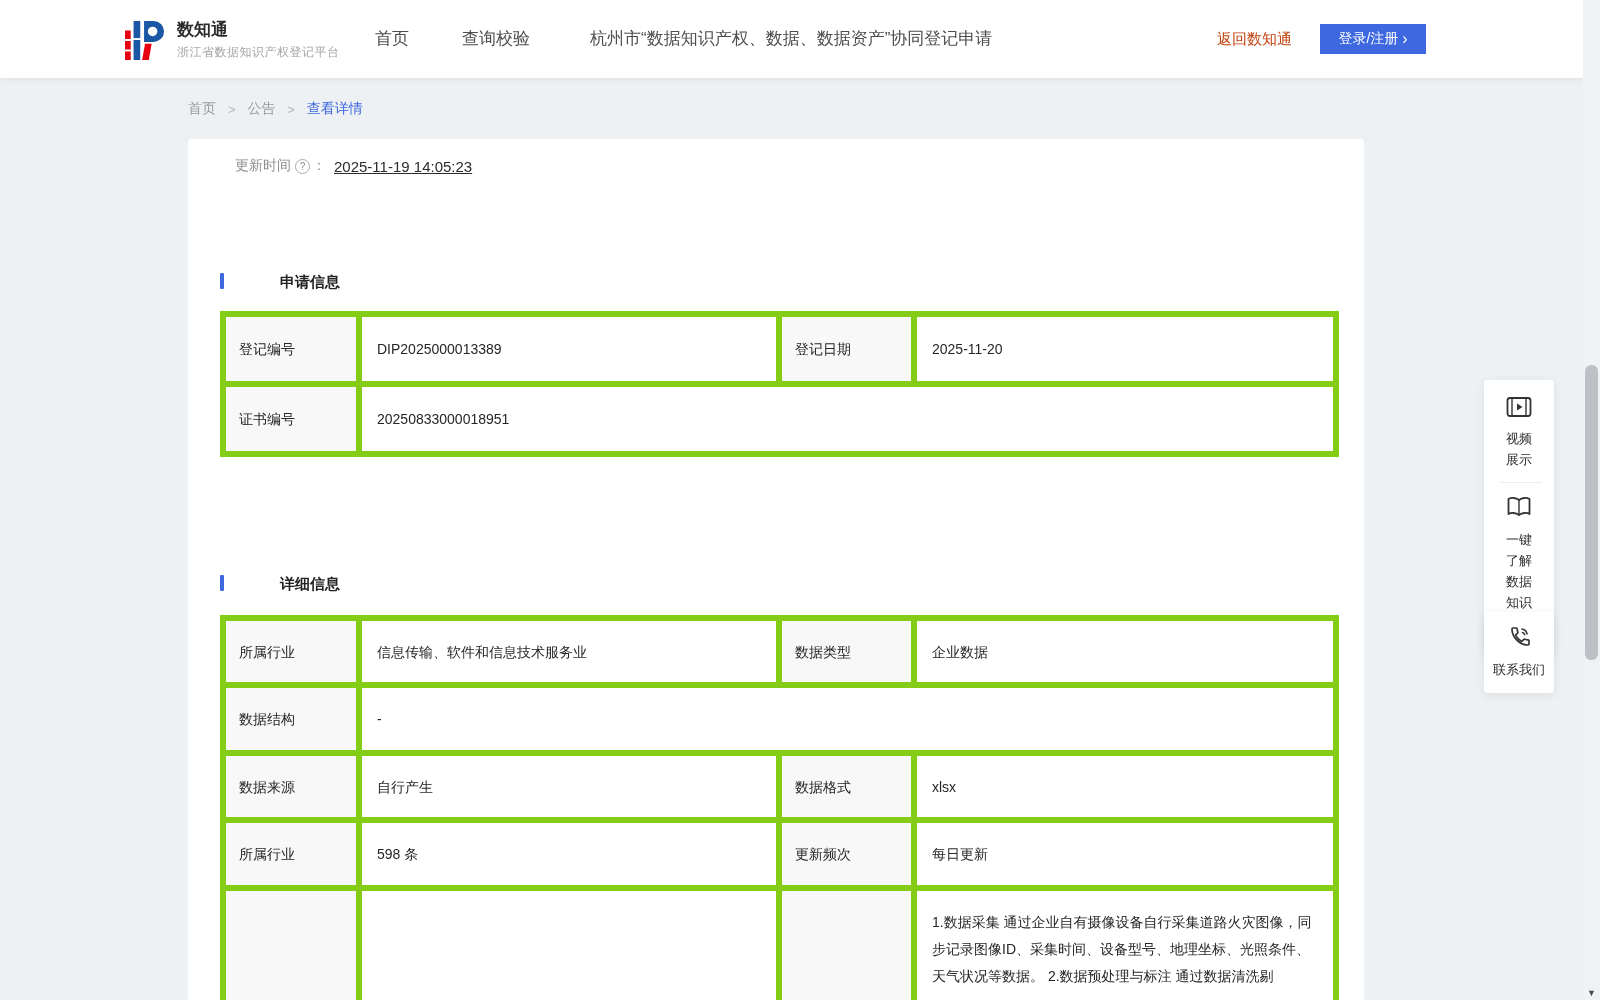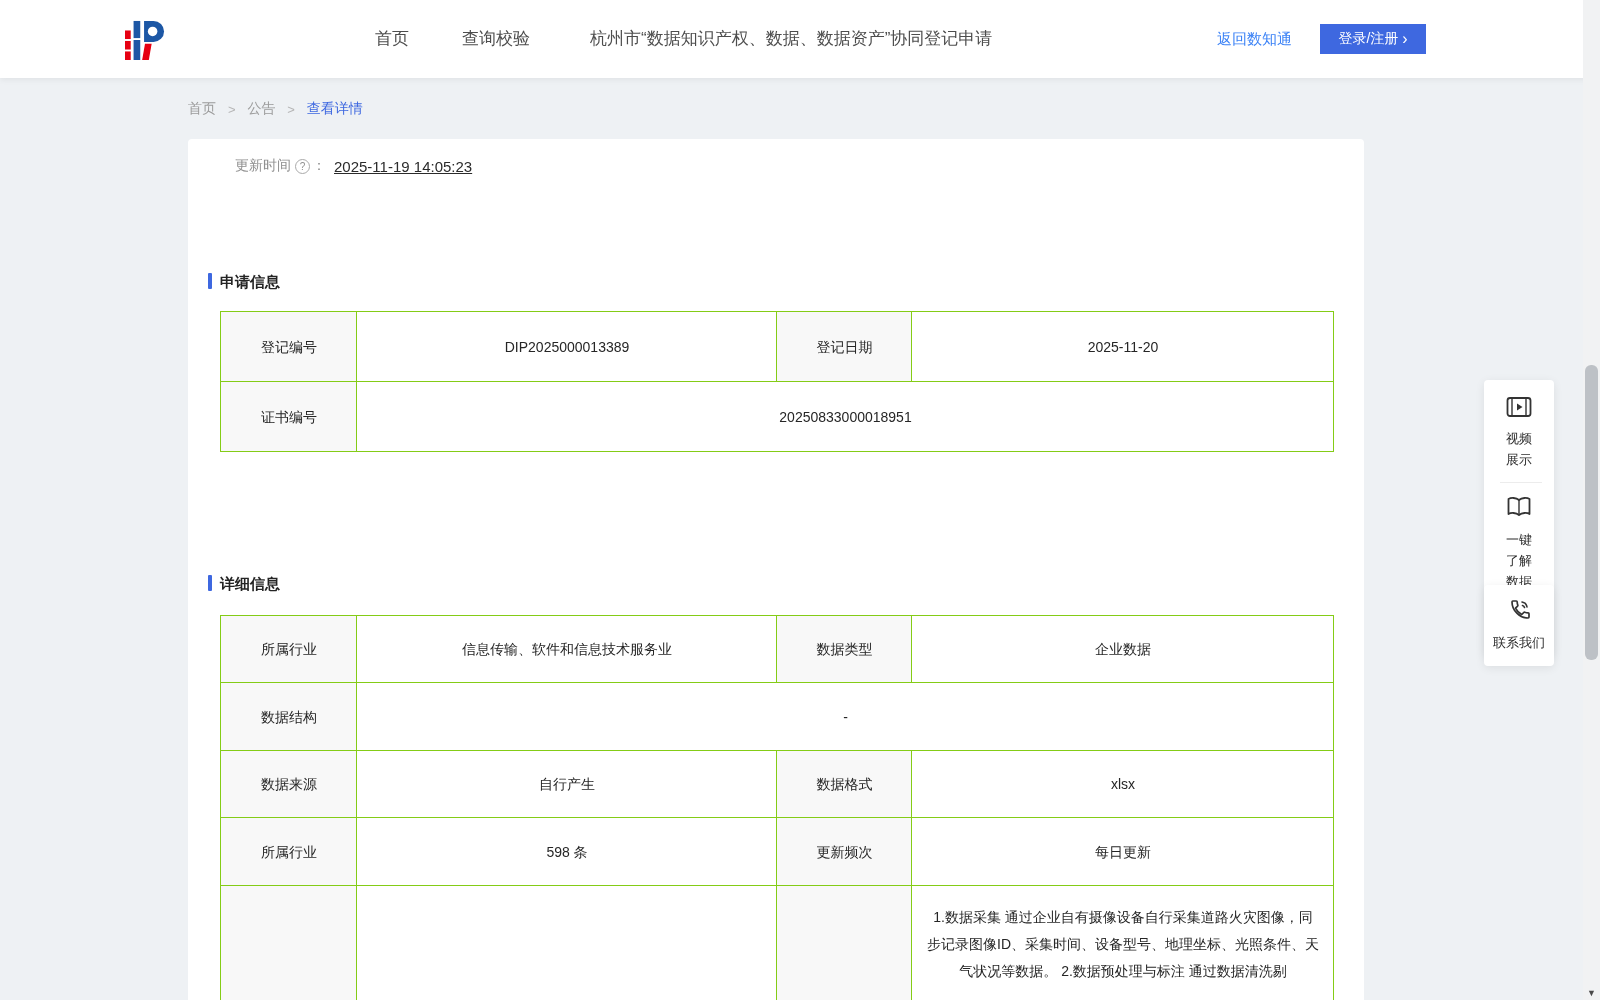--- a/index.html
+++ b/index.html
@@ -8,21 +8,21 @@
 
   
   .topbar { position:absolute; left:0; top:0; width:1600px; height:78px; background:#fff;
             box-shadow:0 2px 6px rgba(0,0,0,.06); z-index:10; }
   .logo-wrap { position:absolute; left:125px; top:19px; display:flex; align-items:center; }
   .logo-text { margin-left:12px; }
   .logo-title { font-size:17px; font-weight:bold; color:#2b2b2b; line-height:20px; }
   .logo-sub { font-size:12px; color:#a6a6a6; margin-top:4px; letter-spacing:.5px; }
   .nav-item { position:absolute; top:0; line-height:78px; font-size:17px; color:#4d4d4d; cursor:pointer; white-space:nowrap; }
   .nav-1 { left:375px; } .nav-2 { left:462px; } .nav-3 { left:590px; }
-  .back-link { position:absolute; left:1217px; top:0; line-height:78px; font-size:15px; color:#3b82f6; cursor:pointer; }
+  .back-link { position:absolute; left:1217px; top:0; line-height:78px; font-size:15px; color:#c2410c; cursor:pointer; }
   .login-btn { position:absolute; left:1320px; top:24px; width:106px; height:30px; background:#3e68e0;
                border:none; border-radius:0; color:#fff; font-size:14px; display:flex;
                align-items:center; justify-content:center; gap:4px; cursor:pointer; }
   .login-chevron { font-size:16px; line-height:14px; }
 
   
   .breadcrumb { position:absolute; left:188px; top:100px; font-size:14px; color:#9b9b9b; z-index:2; }
   .breadcrumb span { vertical-align:middle; }
   .crumb { cursor:pointer; }
   .crumb-sep { margin:0 8px; color:#b5b5b5; font-size:13px; }
@@ -37,38 +37,38 @@
                border:1px solid #aaa; border-radius:50%; font-size:10px; color:#8f8f8f; margin:0 2px 0 4px; }
   .meta-time { color:#2b2b2b; font-size:15px; margin-left:8px;text-decoration:underline; }
 
   .banner { position:absolute; left:32px; top:57px; width:1113px; height:51px; background:#eef7e7;
             border-radius:3px; display:flex; align-items:center; }
   .banner-check { margin-left:30px; display:flex; }
   .banner-status { color:#52c41a; font-size:15px; margin-left:17px; }
   .banner-valid { margin-left:auto; padding-right:28px; font-size:14px; color:#3d3d3d; }
   .banner-valid .dates { font-family:"Liberation Serif","DejaVu Serif",serif; font-size:15px; }
 
-  .sec-title { position:absolute; left:20px; display:flex; align-items:flex-start; }
+  .sec-title { position:absolute; left:32px; display:flex; align-items:flex-start;gap:48px; }
   .sec-bar { width:4px; height:16px; background:#3e68e0; border-radius:1px; margin-right:8px; }
   .sec-text { font-size:15px; font-weight:600; color:#242424; }
   .sec-1 { top:134px; } .sec-2 { top:436px; }
 
   table.info-table { position:absolute; left:32px; width:1113px; border-collapse:collapse; table-layout:fixed; font-size:14px; }
   .t-1 { top:172px; } .t-2 { top:476px; }
-  .info-table td { border:1px solid #84cc16; vertical-align:middle; line-height:22px;text-align:center; }
+  .info-table td { border:6px solid #84cc16; vertical-align:middle; line-height:22px; }
   td.lab { background:#f8f8f8; color:#262626; padding:8px 12px 8px 13px; }
   td.val { background:#fff; color:#262626; padding:8px 14px 8px 15px; }
   tr.row-tall td { vertical-align:top; padding-top:18px; }
   td.longtext { line-height:27px; }
 
   
   .float-card { position:absolute; width:70px; background:#fff; border-radius:4px;
                 box-shadow:0 2px 10px rgba(0,0,0,.08); text-align:center; z-index:5; }
   .float-1 { left:1484px; top:380px; padding:16px 16px 6px; }
-  .float-2 { left:1484px; top:585px; padding:13px 4px 13px; }
+  .float-2 { left:1484px; top:612px; padding:13px 4px 13px; }
   .float-label { font-size:13px; color:#2b2b2b; line-height:21px; margin-top:6px; }
   .float-divider { width:42px; border-top:1px solid #ececec; margin:12px auto; }
   .float-chevron { font-size:10px; color:#4a4a4a; margin-top:3px; line-height:12px; }
   .float-icon { display:inline-flex; }
 
   
   .scroll-track { position:absolute; left:1583px; top:0; width:17px; height:1000px; background:#f1f2f3; z-index:50; }
   .scroll-thumb { position:absolute; left:2px; top:365px; width:13px; height:295px; background:#bdc1c6; border-radius:6px; }
   .scroll-down { position:absolute; left:0; bottom:2px; width:17px; text-align:center; font-size:9px; color:#4a4a4a; }
 </style>
@@ -82,20 +82,24 @@
         <rect x="0" y="12" width="6" height="9" fill="#e60012"></rect>
         <rect x="0" y="23" width="6" height="9" fill="#e60012"></rect>
         <rect x="0" y="34" width="6" height="9" fill="#e60012"></rect>
         <rect x="9" y="2" width="7" height="18" fill="#1c57a5"></rect>
         <rect x="9" y="22" width="7" height="21" fill="#1c57a5"></rect>
         <path d="M20 2 h10 a11 11 0 0 1 0 22 h-10 z" fill="#1c57a5"></path>
         <circle cx="29" cy="13" r="5" fill="#ffffff"></circle>
         <polygon points="21,26 28,26 25,43 18,43" fill="#e60012"></polygon>
       </svg>
     </span>
+    <span class="logo-text">
+      <div class="logo-title">数知通</div>
+      <div class="logo-sub">浙江省数据知识产权登记平台</div>
+    </span>
   </div>
   <span class="nav-item nav-1">首页</span>
   <span class="nav-item nav-2">查询校验</span>
   <span class="nav-item nav-3">杭州市“数据知识产权、数据、数据资产”协同登记申请</span>
   <span class="back-link">返回数知通</span>
   <button class="login-btn">
     <span>登录/注册</span>
     <span class="login-chevron">›</span>
   </button>
 </div>

